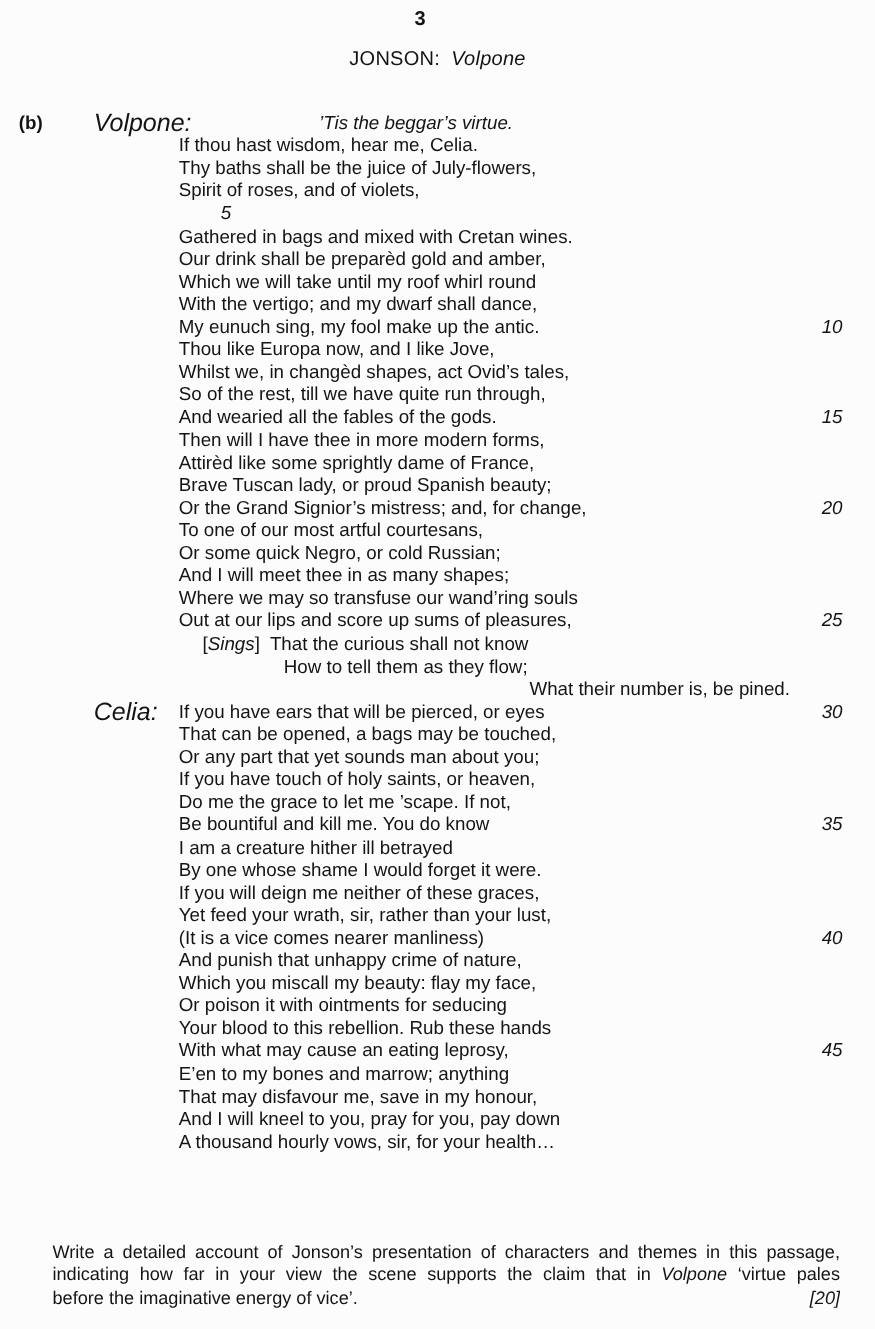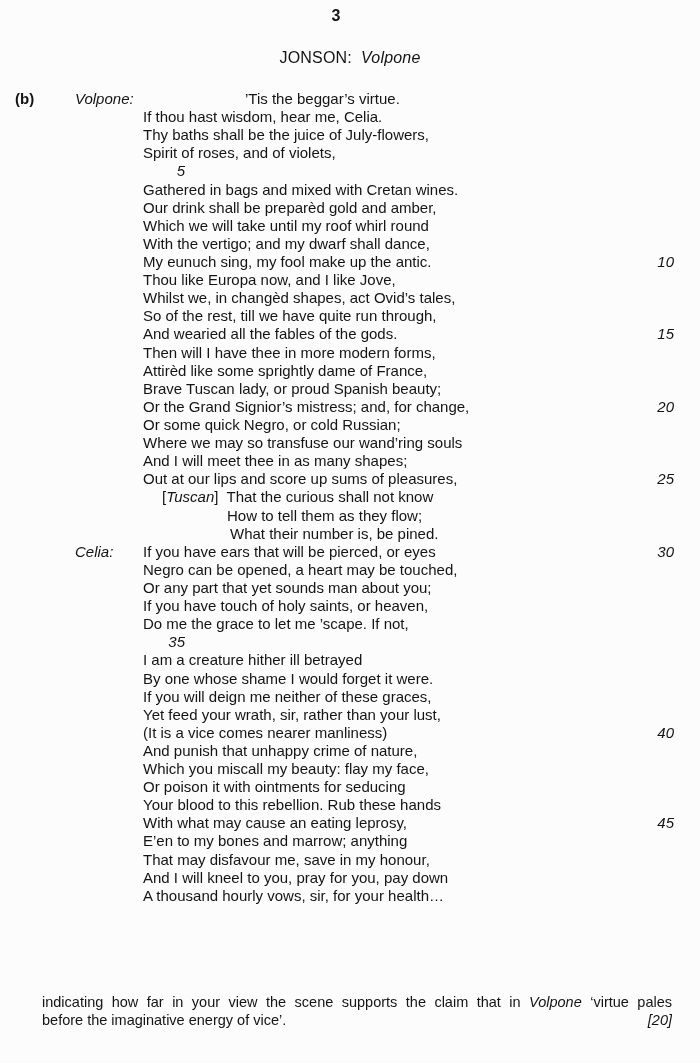--- a/index.html
+++ b/index.html
@@ -1,26 +1,26 @@
 <!DOCTYPE html>
 <html><head>
 <meta charset="utf-8">
 <style>
   html,body{margin:0;padding:0;background:#fcfcfc;}
   .page{
     position:relative;width:700px;height:1063px;background:#fcfcfc;
     font-family:"Liberation Sans",sans-serif;color:#141414;overflow:hidden;
   }
   .page-number{position:absolute;top:7px;left:0;right:28px;text-align:center;font-weight:bold;font-size:16px;}
-  .heading{position:absolute;top:49px;left:0;right:0;text-align:center;font-size:16px;letter-spacing:.2px;}
+  .heading{position:absolute;top:39px;left:0;right:0;text-align:center;font-size:16px;letter-spacing:.2px;}
   .heading .work{font-style:italic;margin-left:9px;}
   .qlabel{position:absolute;left:15px;top:90px;font-weight:bold;font-size:15px;}
   .verse{position:absolute;left:75px;top:90px;width:599px;}
   .vrow{display:flex;align-items:flex-start;height:18.12px;line-height:18.12px;}
-  .vspeaker{flex:0 0 68px;font-style:italic;font-size:15px;}
+  .vspeaker{flex:0 0 68px;font-style:italic;font-size:20px;}
   .vtext{flex:1;font-size:15px;white-space:pre-wrap;}
   .vnum{flex:0 0 42px;text-align:right;font-style:italic;font-size:15px;}
   .it{font-style:italic;}
   .question{position:absolute;left:42px;top:993px;width:630px;font-size:14.5px;}
   .qline{position:relative;height:18.4px;line-height:18.4px;overflow:hidden;}
   .qline.just{text-align:justify;text-align-last:justify;}
   .marks{position:absolute;right:0;top:0;font-style:italic;}
 </style>
 </head>
 <body>
@@ -30,21 +30,21 @@
 
   <div class="heading">
     <span class="author">JONSON:</span><span class="work">Volpone</span>
   </div>
 
   <div class="qlabel">(b)</div>
 
   <div class="verse">
       <div class="vrow">
         <div class="vspeaker">Volpone:</div>
-        <div class="vtext" style="padding-left: 102px;"><span>’Tis the beggar’s virtue.</span></div>
+        <div class="vtext" style="padding-left: 102px; font-style: italic;"><span>’Tis the beggar’s virtue.</span></div>
         <div class="vnum"></div>
       </div>
       <div class="vrow">
         <div class="vspeaker"></div>
         <div class="vtext"><span>If thou hast wisdom, hear me, Celia.</span></div>
         <div class="vnum"></div>
       </div>
       <div class="vrow">
         <div class="vspeaker"></div>
         <div class="vtext"><span>Thy baths shall be the juice of July-flowers,</span></div>
@@ -119,80 +119,86 @@
         <div class="vtext"><span>Brave Tuscan lady, or proud Spanish beauty;</span></div>
         <div class="vnum"></div>
       </div>
       <div class="vrow">
         <div class="vspeaker"></div>
         <div class="vtext"><span>Or the Grand Signior’s mistress; and, for change,</span></div>
         <div class="vnum">20</div>
       </div>
       <div class="vrow">
         <div class="vspeaker"></div>
+        <div class="vtext"><span>To one of our most artful courtesans,</span></div>
+        <div class="vnum"></div>
+      </div>
+      <div class="vrow">
+        <div class="vspeaker"></div>
         <div class="vtext"><span>Or some quick Negro, or cold Russian;</span></div>
         <div class="vnum"></div>
       </div>
       <div class="vrow">
         <div class="vspeaker"></div>
+        <div class="vtext"><span>And I will meet thee in as many shapes;</span></div>
+        <div class="vnum"></div>
+      </div>
+      <div class="vrow">
+        <div class="vspeaker"></div>
         <div class="vtext"><span>Where we may so transfuse our wand’ring souls</span></div>
-        <div class="vnum"></div>
-      </div>
-      <div class="vrow">
-        <div class="vspeaker"></div>
-        <div class="vtext"><span>And I will meet thee in as many shapes;</span></div>
         <div class="vnum"></div>
       </div>
       <div class="vrow">
         <div class="vspeaker"></div>
         <div class="vtext"><span>Out at our lips and score up sums of pleasures,</span></div>
         <div class="vnum">25</div>
       </div>
       <div class="vrow">
         <div class="vspeaker"></div>
-        <div class="vtext" style="padding-left: 19px;"><span>[</span><span class="it">Tuscan</span><span>]  That the curious shall not know</span></div>
+        <div class="vtext" style="padding-left: 19px;"><span>[</span><span class="it">Sings</span><span>]  That the curious shall not know</span></div>
         <div class="vnum"></div>
       </div>
       <div class="vrow">
         <div class="vspeaker"></div>
         <div class="vtext" style="padding-left: 84px;"><span>How to tell them as they flow;</span></div>
         <div class="vnum"></div>
       </div>
       <div class="vrow">
         <div class="vspeaker"></div>
-        <div class="vtext" style="padding-left: 87px;"><span>What their number is, be pined.</span></div>
+        <div class="vtext" style="padding-left: 87px; text-align: right;"><span>What their number is, be pined.</span></div>
         <div class="vnum"></div>
       </div>
       <div class="vrow">
         <div class="vspeaker">Celia:</div>
         <div class="vtext"><span>If you have ears that will be pierced, or eyes</span></div>
         <div class="vnum">30</div>
       </div>
       <div class="vrow">
         <div class="vspeaker"></div>
-        <div class="vtext"><span>Negro can be opened, a heart may be touched,</span></div>
+        <div class="vtext"><span>That can be opened, a bags may be touched,</span></div>
         <div class="vnum"></div>
       </div>
       <div class="vrow">
         <div class="vspeaker"></div>
         <div class="vtext"><span>Or any part that yet sounds man about you;</span></div>
         <div class="vnum"></div>
       </div>
       <div class="vrow">
         <div class="vspeaker"></div>
         <div class="vtext"><span>If you have touch of holy saints, or heaven,</span></div>
         <div class="vnum"></div>
       </div>
       <div class="vrow">
         <div class="vspeaker"></div>
         <div class="vtext"><span>Do me the grace to let me ’scape. If not,</span></div>
         <div class="vnum"></div>
       </div>
       <div class="vrow">
         <div class="vspeaker"></div>
+        <div class="vtext"><span>Be bountiful and kill me. You do know</span></div>
         <div class="vnum">35</div>
       </div>
       <div class="vrow">
         <div class="vspeaker"></div>
         <div class="vtext"><span>I am a creature hither ill betrayed</span></div>
         <div class="vnum"></div>
       </div>
       <div class="vrow">
         <div class="vspeaker"></div>
         <div class="vtext"><span>By one whose shame I would forget it were.</span></div>
@@ -254,16 +260,17 @@
         <div class="vnum"></div>
       </div>
       <div class="vrow">
         <div class="vspeaker"></div>
         <div class="vtext"><span>A thousand hourly vows, sir, for your health…</span></div>
         <div class="vnum"></div>
       </div>
     </div>
 
   <div class="question">
+      <div class="qline just"><span>Write a detailed account of Jonson’s presentation of characters and themes in this passage,</span></div>
       <div class="qline just"><span>indicating how far in your view the scene supports the claim that in </span><span class="it">Volpone</span><span> ‘virtue pales</span></div>
       <div class="qline"><span>before the imaginative energy of vice’.</span><span class="marks">[20]</span></div>
     </div>
 </div>
 
 </body></html>

